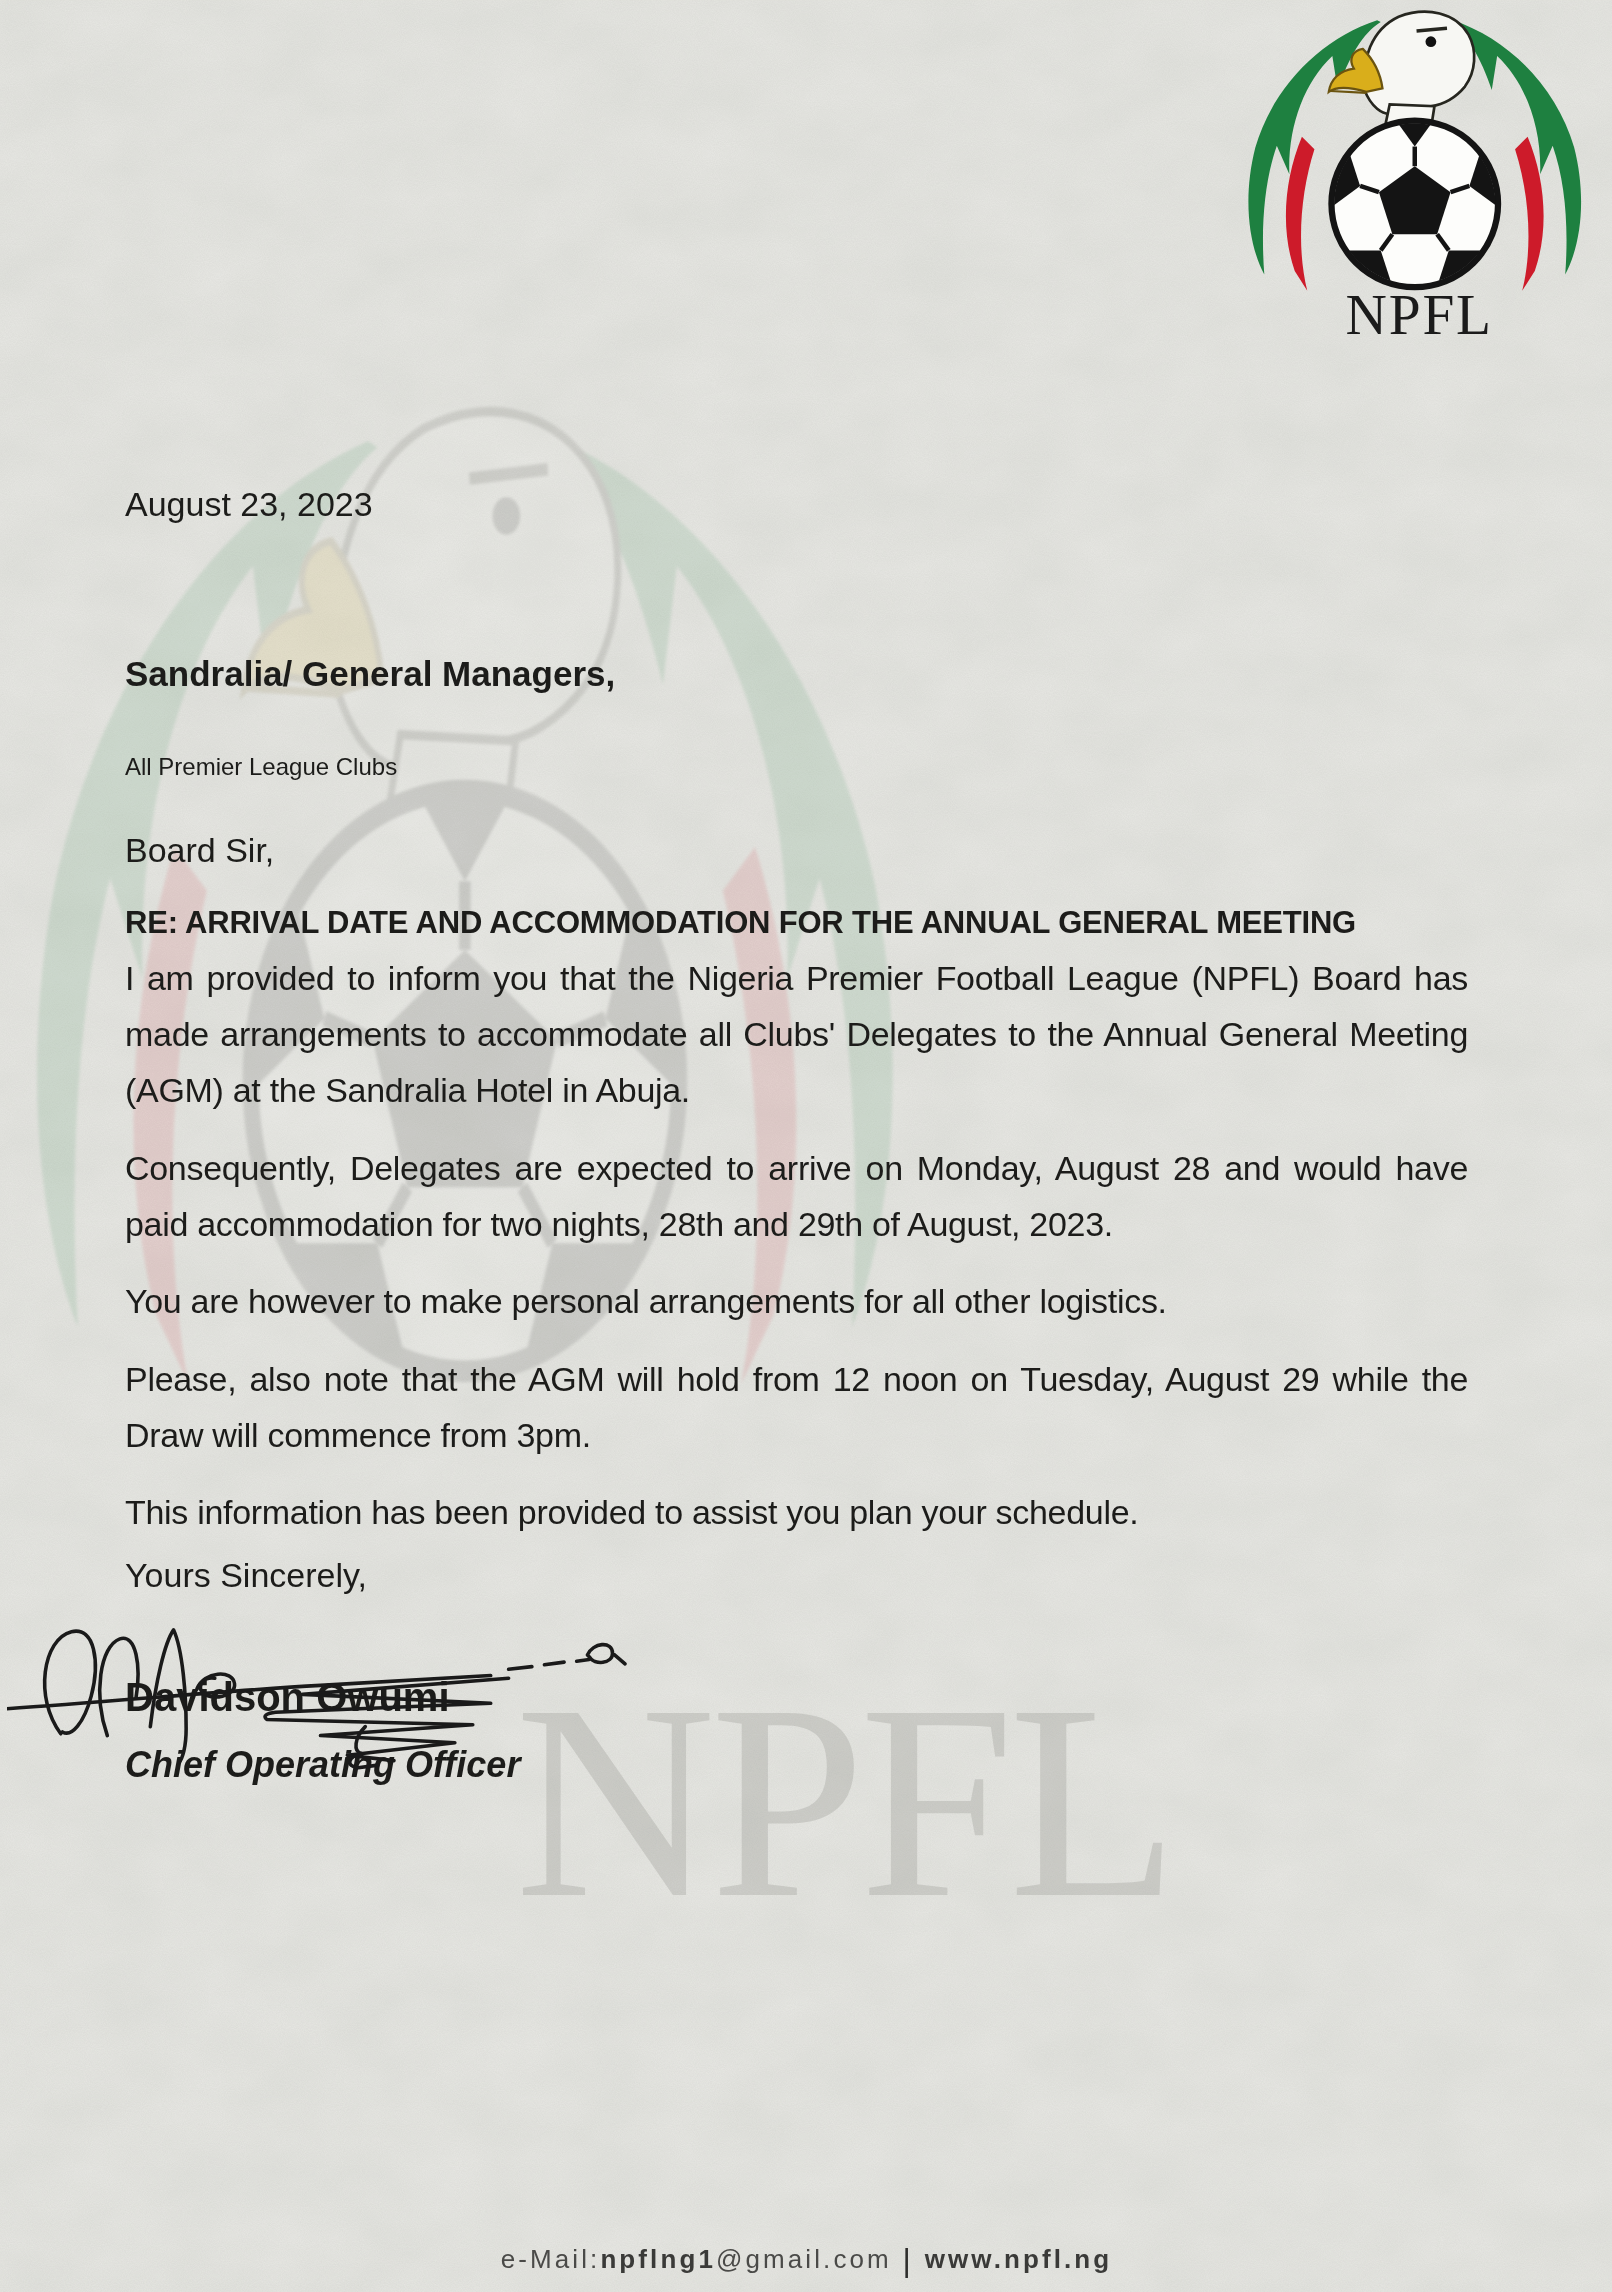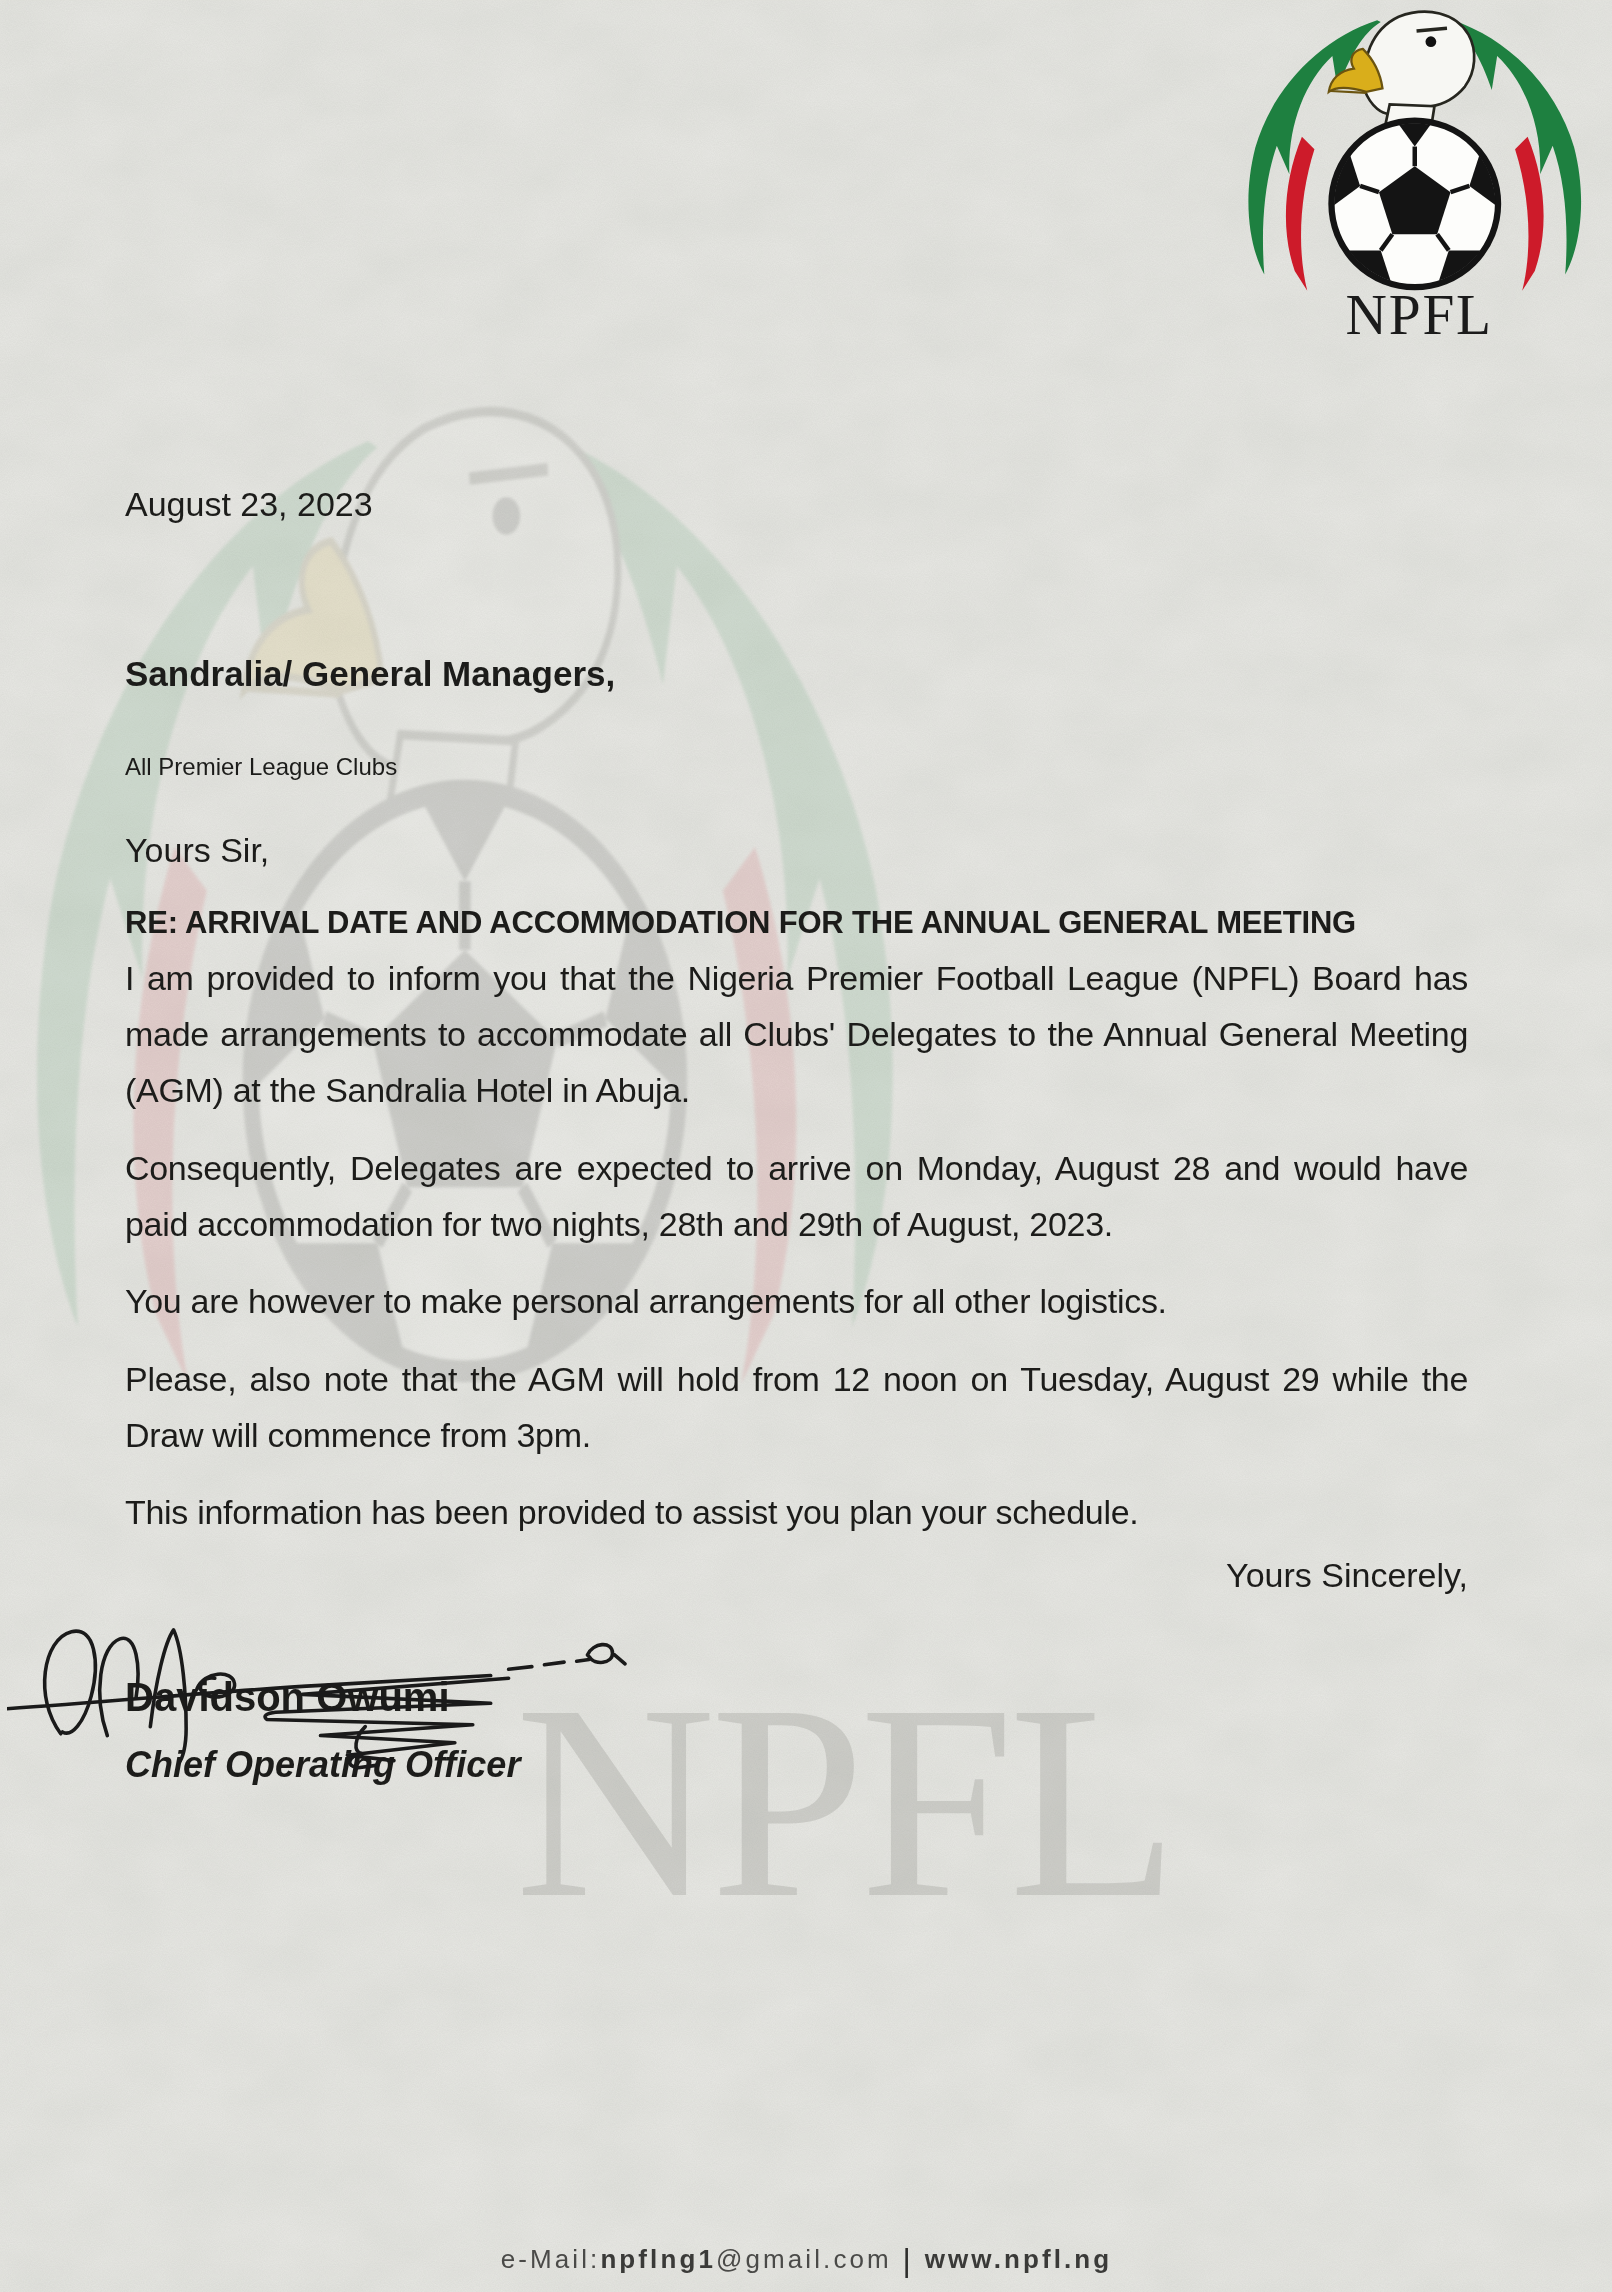--- a/index.html
+++ b/index.html
@@ -31,21 +31,21 @@
   
   .content { position:absolute; left:125px; top:484px; width:1343px; }
   .date        { font-size:34px; line-height:41px; }
   .recipient   { margin-top:127px; font-weight:bold; font-size:35px; line-height:43px; }
   .org         { margin-top:50px;  font-size:24px; line-height:43px; }
   .salutation  { margin-top:41px;  font-size:34px; line-height:43px; }
   .subject     { margin-top:30px;  font-weight:bold; font-size:31px; line-height:41px; letter-spacing:-0.2px; }
   p.body-par   { margin:21.5px 0 0 0; font-size:34px; line-height:56px;
                  text-align:justify; letter-spacing:-0.3px; }
   p.body-par.first { margin-top:7.2px; }
-  .closing     { margin-top:14.3px; font-size:34px; line-height:43px;text-align:right; }
+  .closing     { margin-top:14.3px; font-size:34px; line-height:43px; }
   .signatory-name  { margin-top:78px; font-weight:bold; font-size:40px; line-height:45px; }
   .signatory-title { margin-top:23px;  font-weight:bold; font-style:italic; font-size:36px; line-height:43px; }
 
   .sig { position:absolute; left:7.2px; top:1619px; width:627px; height:157px; }
 
   
   .footer { position:absolute; left:0; width:100%; bottom:14.3px; text-align:center; color:#2e2e2c; }
   .footer-address { font-size:27px; font-weight:bold; letter-spacing:4px; }
   .footer-contact { margin-top:6.3px; font-size:26px; letter-spacing:3.1px; color:#3a3a38; }
   .footer-contact .light { font-weight:normal; color:#4a4a48; }
@@ -127,21 +127,21 @@
 
   <svg class="logo" viewBox="0 0 412 376">
     <use href="#logo-graphic"></use>
     <text x="199" y="368" text-anchor="middle" font-family="Liberation Serif, serif" font-size="64" letter-spacing="2" fill="#1b1b1b">NPFL</text>
   </svg>
 
   <div class="content">
     <div class="date">August 23, 2023</div>
     <div class="recipient">Sandralia/ General Managers,</div>
     <div class="org">All Premier League Clubs</div>
-    <div class="salutation">Yours Sir,</div>
+    <div class="salutation">Board Sir,</div>
     <div class="subject">RE: ARRIVAL DATE AND ACCOMMODATION FOR THE ANNUAL GENERAL MEETING</div>
     <p class="body-par first">I am provided to inform you that the Nigeria Premier Football League (NPFL) Board has made arrangements to accommodate all Clubs' Delegates to the Annual General Meeting (AGM) at the Sandralia Hotel in Abuja.</p>
     <p class="body-par">Consequently, Delegates are expected to arrive on Monday, August 28 and would have paid accommodation for two nights, 28th and 29th of August, 2023.</p>
     <p class="body-par">You are however to make personal arrangements for all other logistics.</p>
     <p class="body-par">Please, also note that the AGM will hold from 12 noon on Tuesday, August 29 while the Draw will commence from 3pm.</p>
     <p class="body-par">This information has been provided to assist you plan your schedule.</p>
     <div class="closing">Yours Sincerely,</div>
     <div class="signatory-name">Davidson Owumi</div>
     <div class="signatory-title">Chief Operating Officer</div>
   </div>

